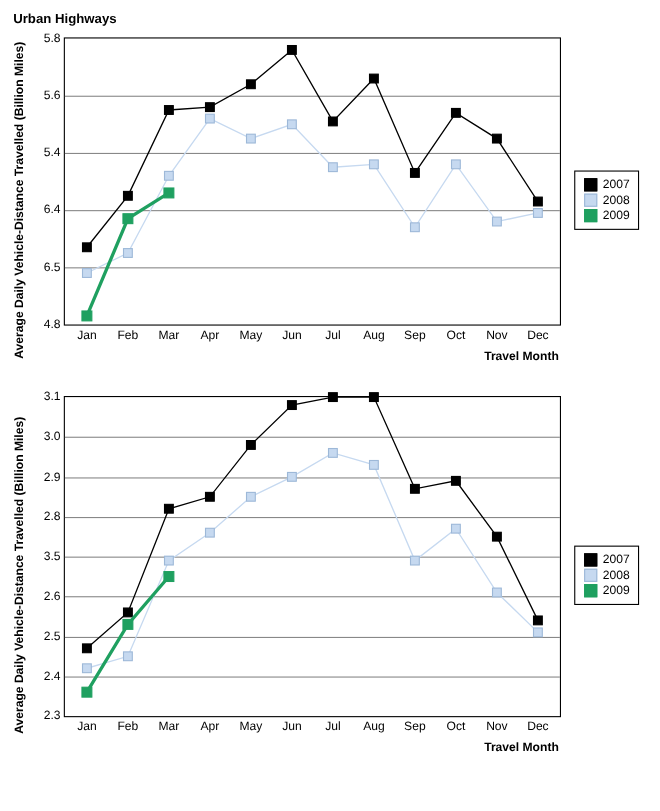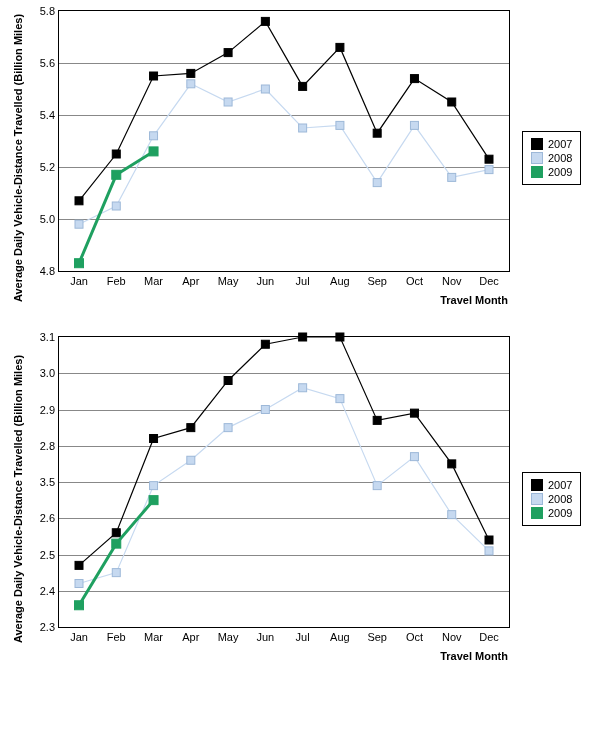--- a/index.html
+++ b/index.html
@@ -97,31 +97,32 @@
     width: 10px;
     height: 10px;
     display: inline-block;
   }
 </style>
 </head>
 <body>
 
 <div id="charts-container">
     <div class="chart-block">
+      <div class="chart-title">Urban Highways</div>
       <div class="chart-row">
         <div class="y-label-wrap" style="height: 260px;">
           <div class="y-label">Average Daily Vehicle-Distance Travelled (Billion Miles)</div>
         </div>
         <div>
           <div class="plot-area" style="width: 450px; height: 260px;">
             <div class="y-tick" style="top: 260px;">4.8</div>
             <div class="grid-line" style="top: 208px;"></div>
-            <div class="y-tick" style="top: 208px;">5.0</div>
+            <div class="y-tick" style="top: 208px;">6.5</div>
             <div class="grid-line" style="top: 156px;"></div>
-            <div class="y-tick" style="top: 156px;">5.2</div>
+            <div class="y-tick" style="top: 156px;">6.4</div>
             <div class="grid-line" style="top: 104px;"></div>
             <div class="y-tick" style="top: 104px;">5.4</div>
             <div class="grid-line" style="top: 52px;"></div>
             <div class="y-tick" style="top: 52px;">5.6</div>
             <div class="y-tick" style="top: 0px;">5.8</div>
             <div class="x-tick" style="left: 20px;">Jan</div>
             <div class="x-tick" style="left: 57.2727px;">Feb</div>
             <div class="x-tick" style="left: 94.5455px;">Mar</div>
             <div class="x-tick" style="left: 131.818px;">Apr</div>
             <div class="x-tick" style="left: 169.091px;">May</div>

